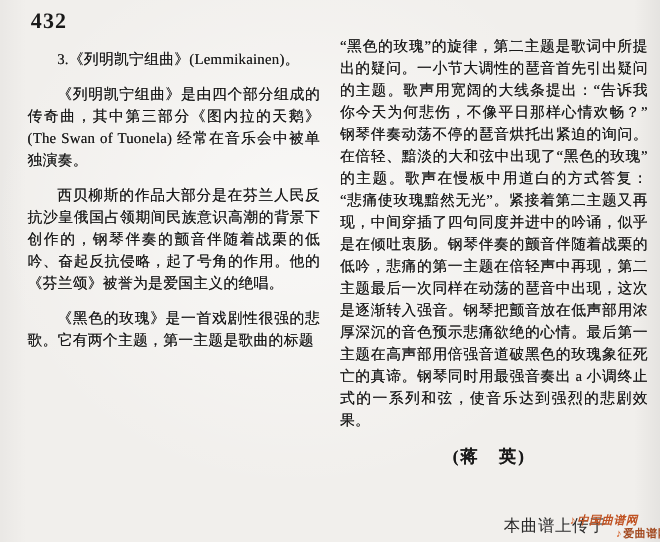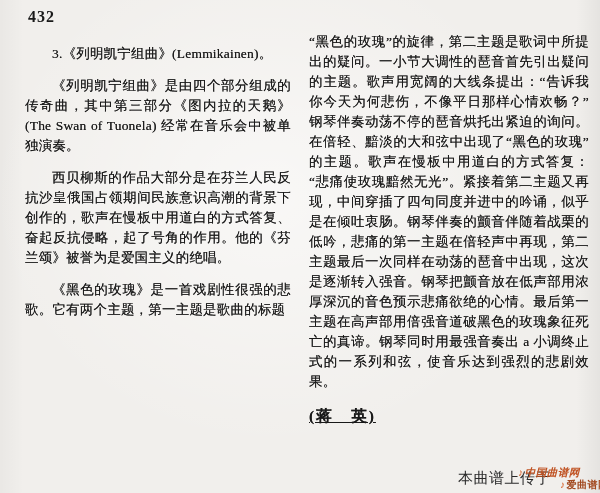--- a/index.html
+++ b/index.html
@@ -12,21 +12,21 @@
     position: relative;
     width: 600px; height: 493px;
     background: #f1efec;
     background-image: radial-gradient(ellipse at 45% 40%, rgba(255,255,255,.55) 0%, rgba(255,255,255,0) 60%),
                       linear-gradient(90deg, rgba(0,0,0,.03) 0%, rgba(0,0,0,0) 4%, rgba(0,0,0,0) 96%, rgba(0,0,0,.05) 100%);
     color: #191919;
   }
   .page-number {
     position: absolute;
     left: 28px; top: 8px;
-    font-size: 16px;
+    font-size: 20px;
     font-weight: bold;
     letter-spacing: 1px;
   }
   .col {
     position: absolute;
     top: 32px;
     font-size: 13.5px;
     line-height: 20px;
     text-align: justify;
     text-justify: inter-ideograph;
@@ -38,25 +38,24 @@
   .para { margin: 0; }
   .para.indent { text-indent: 2em; margin-top: 12px; }
   .section-heading {
     margin: 13px 0 0 0;
     font-weight: bold;
     font-size: 14px;
     letter-spacing: 0.5px;
   }
   .signature {
     margin: 14px 8px 0 0;
-    text-align: left;
+    text-align: center;
     font-weight: bold;
     font-size: 15.5px;
     letter-spacing: 2px;
-    text-decoration: underline;
   }
   .footer-watermark {
     position: absolute;
     right: 2px; bottom: 2px;
     width: 140px; height: 26px;
     font-family: "Liberation Sans", "DejaVu Sans", sans-serif;
   }
   .upload-note {
     position: absolute;
     left: 0; top: 4px;
@@ -89,21 +88,21 @@
 </head>
 <body>
 
 <div class="page">
 
   <div class="page-number">432</div>
 
   <div class="col col-left">
     <p class="para indent">3.《列明凯宁组曲》(Lemmikainen)。</p>
     <p class="para indent">《列明凯宁组曲》是由四个部分组成的传奇曲，其中第三部分《图内拉的天鹅》(The Swan of Tuonela) 经常在音乐会中被单独演奏。</p>
-    <p class="para indent">西贝柳斯的作品大部分是在芬兰人民反抗沙皇俄国占领期间民族意识高潮的背景下创作的，歌声在慢板中用道白的方式答复、奋起反抗侵略，起了号角的作用。他的《芬兰颂》被誉为是爱国主义的绝唱。</p>
+    <p class="para indent">西贝柳斯的作品大部分是在芬兰人民反抗沙皇俄国占领期间民族意识高潮的背景下创作的，钢琴伴奏的颤音伴随着战栗的低吟、奋起反抗侵略，起了号角的作用。他的《芬兰颂》被誉为是爱国主义的绝唱。</p>
     <p class="para indent">《黑色的玫瑰》是一首戏剧性很强的悲歌。它有两个主题，第一主题是歌曲的标题</p>
   </div>
 
   <div class="col col-right">
     <p class="para">“黑色的玫瑰”的旋律，第二主题是歌词中所提出的疑问。一小节大调性的琶音首先引出疑问的主题。歌声用宽阔的大线条提出：“告诉我你今天为何悲伤，不像平日那样心情欢畅？”钢琴伴奏动荡不停的琶音烘托出紧迫的询问。在倍轻、黯淡的大和弦中出现了“黑色的玫瑰”的主题。歌声在慢板中用道白的方式答复：“悲痛使玫瑰黯然无光”。紧接着第二主题又再现，中间穿插了四句同度并进中的吟诵，似乎是在倾吐衷肠。钢琴伴奏的颤音伴随着战栗的低吟，悲痛的第一主题在倍轻声中再现，第二主题最后一次同样在动荡的琶音中出现，这次是逐渐转入强音。钢琴把颤音放在低声部用浓厚深沉的音色预示悲痛欲绝的心情。最后第一主题在高声部用倍强音道破黑色的玫瑰象征死亡的真谛。钢琴同时用最强音奏出 a 小调终止式的一系列和弦，使音乐达到强烈的悲剧效果。</p>
     <p class="signature">(蒋　英)</p>
   </div>
 
   <div class="footer-watermark">
     <span class="upload-note">本曲谱上传于</span>

